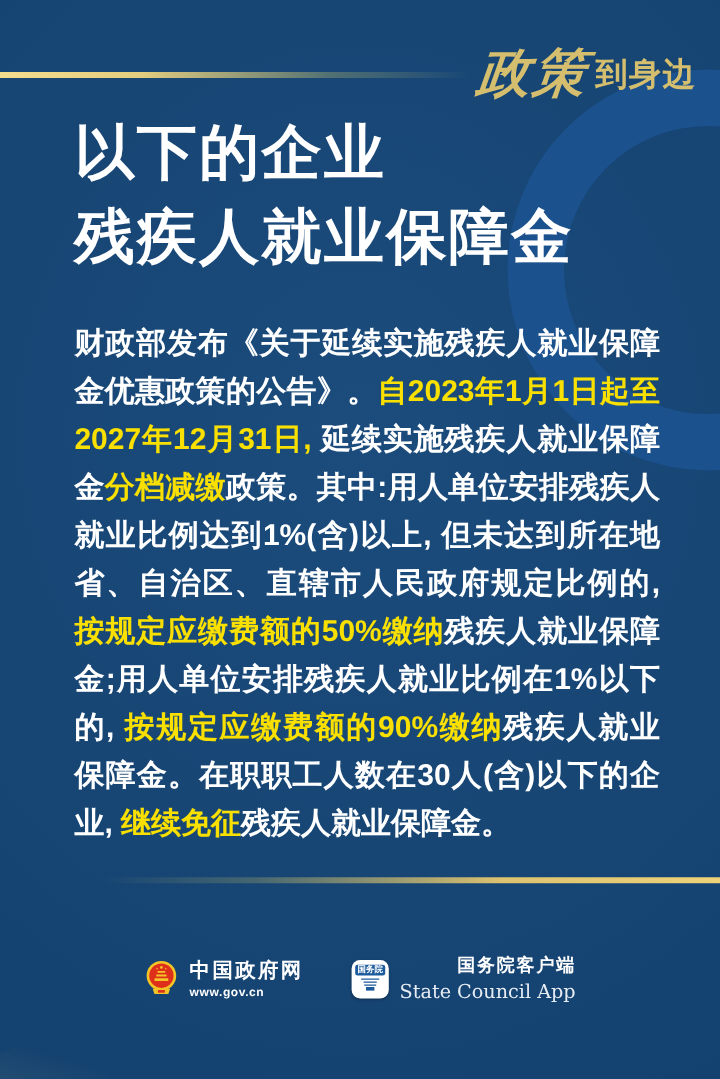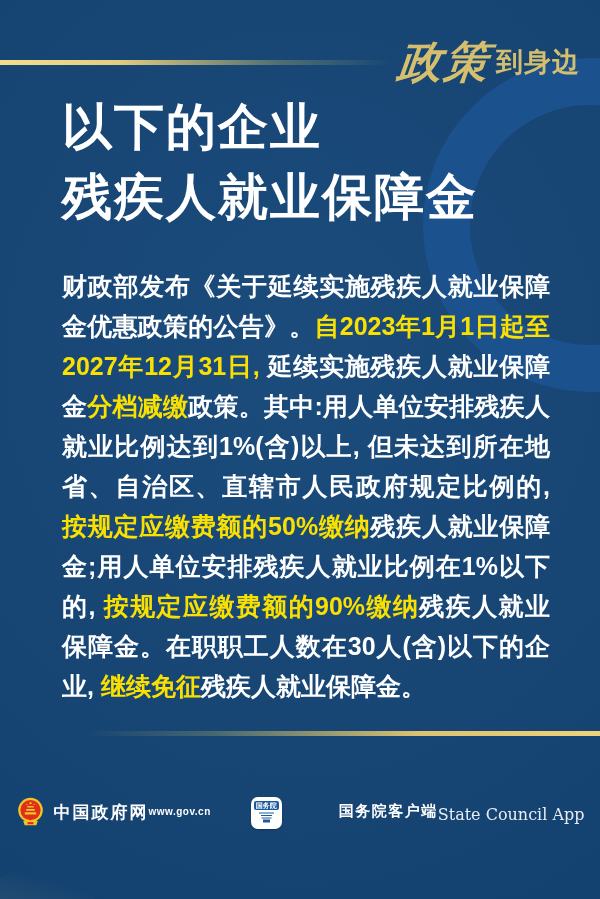--- a/index.html
+++ b/index.html
@@ -73,21 +73,21 @@
     color:#ffffff;
   }
   .body-text span.white{color:#ffffff;}
   .body-text span.yellow{color:#f9e000;}
   
   .footer{
     position:absolute;left:0;top:796px;width:600px;
     display:flex;justify-content:center;align-items:center;gap:40px;
   }
   .logo-group{display:flex;align-items:center;gap:9px;}
-  .logo-text{display:flex;flex-direction:row;justify-content:center;}
+  .logo-text{display:flex;flex-direction:column;justify-content:center;}
   .gov-name{
     color:#ffffff;font-weight:bold;font-size:17px;letter-spacing:2px;line-height:1.2;
   }
   .gov-url{
     color:#ffffff;font-weight:bold;font-size:10px;letter-spacing:0.5px;margin-top:3px;
   }
   .app-name{
     color:#ffffff;font-weight:bold;font-size:15px;letter-spacing:1.5px;line-height:1.2;padding-left:48px;
   }
   .app-sub{

